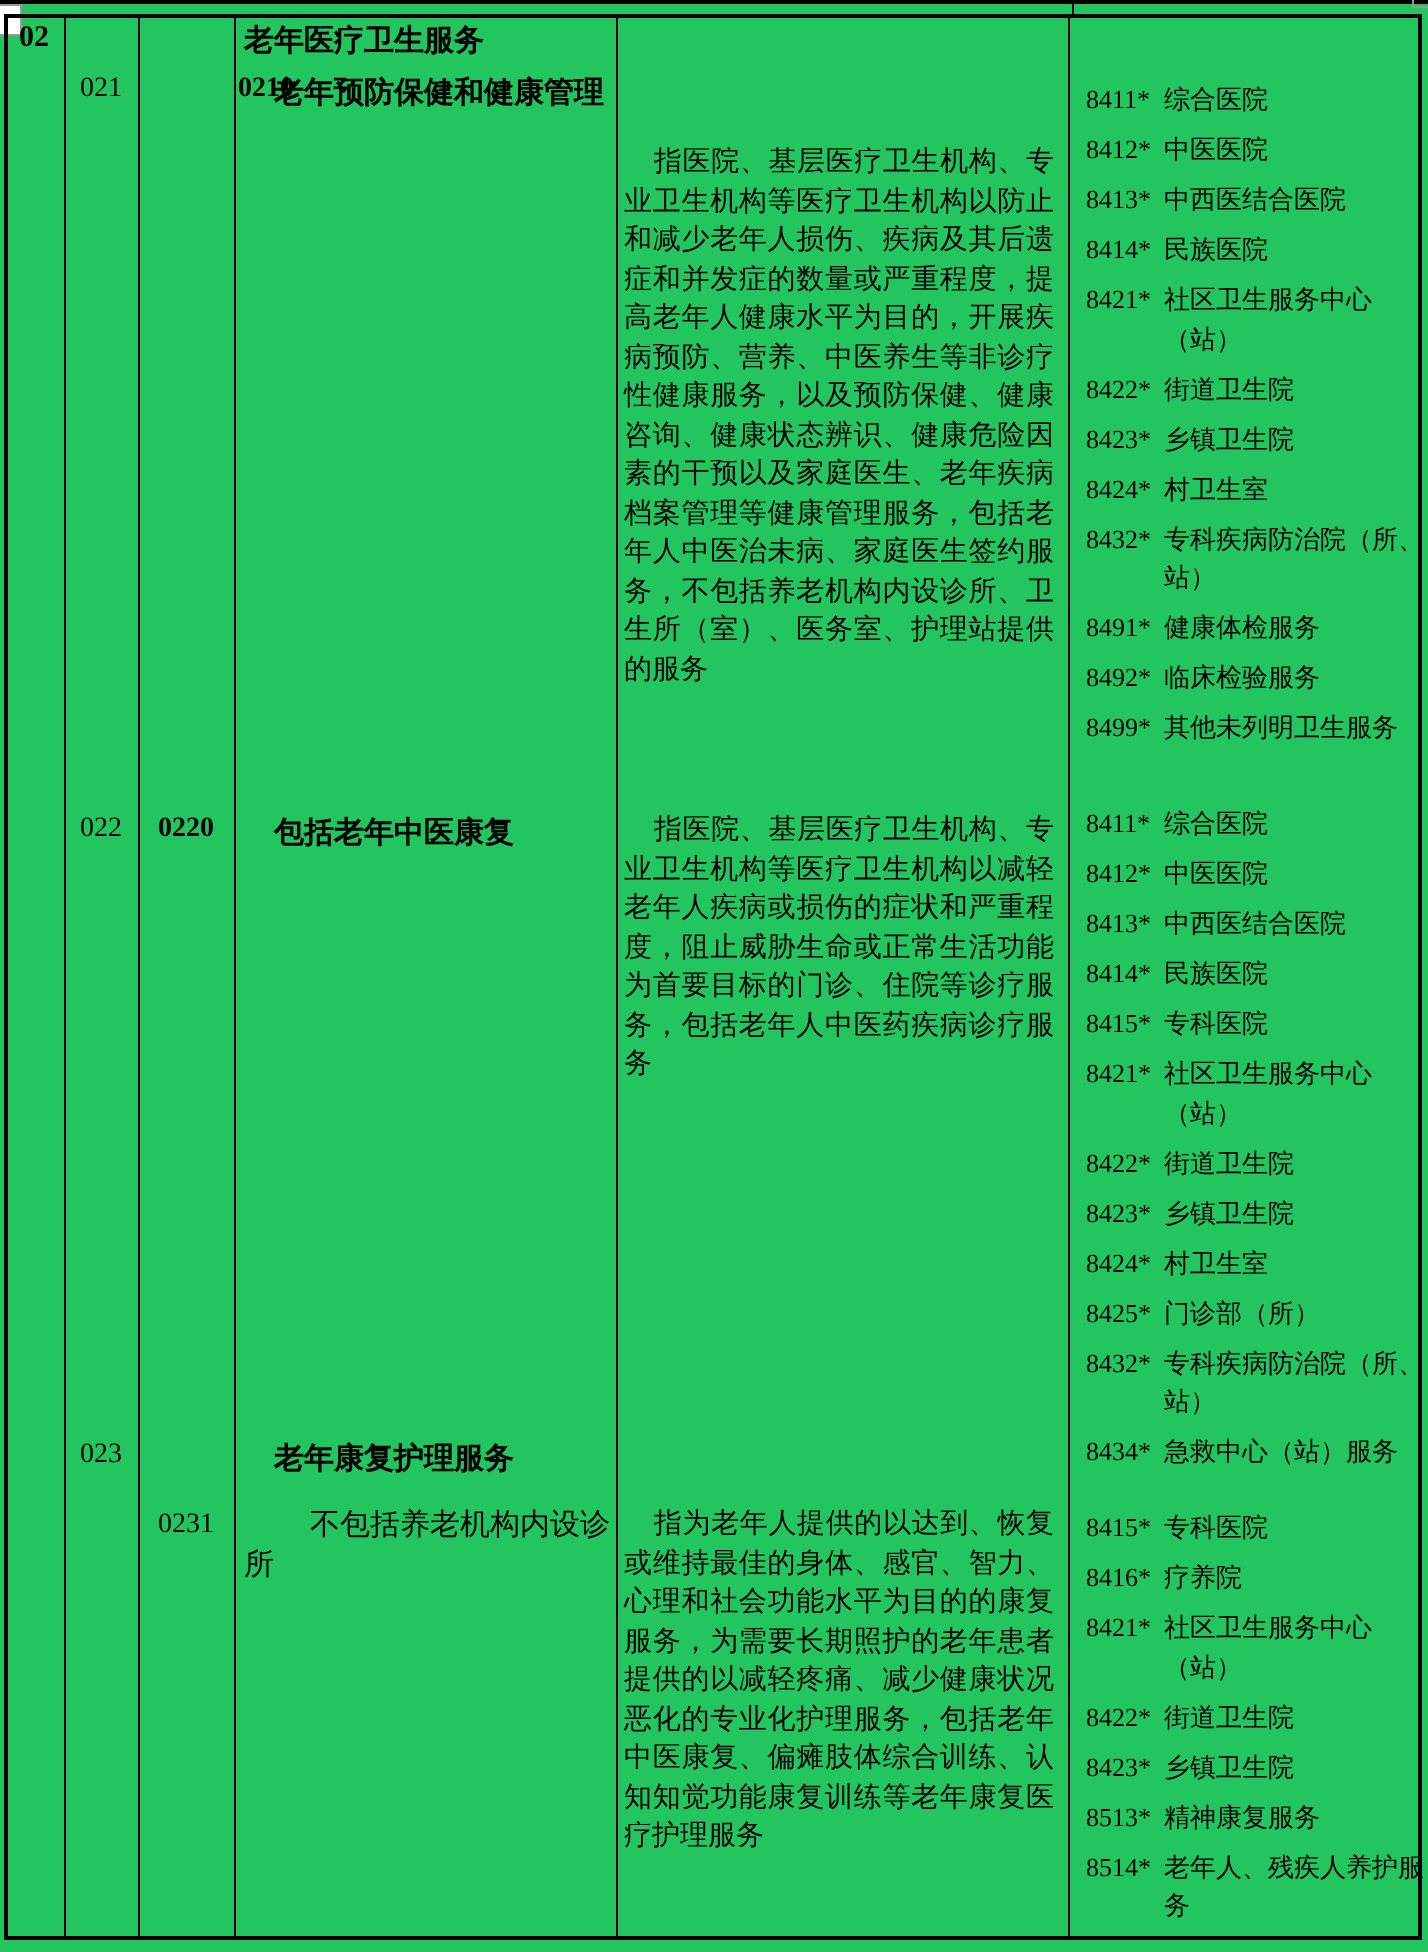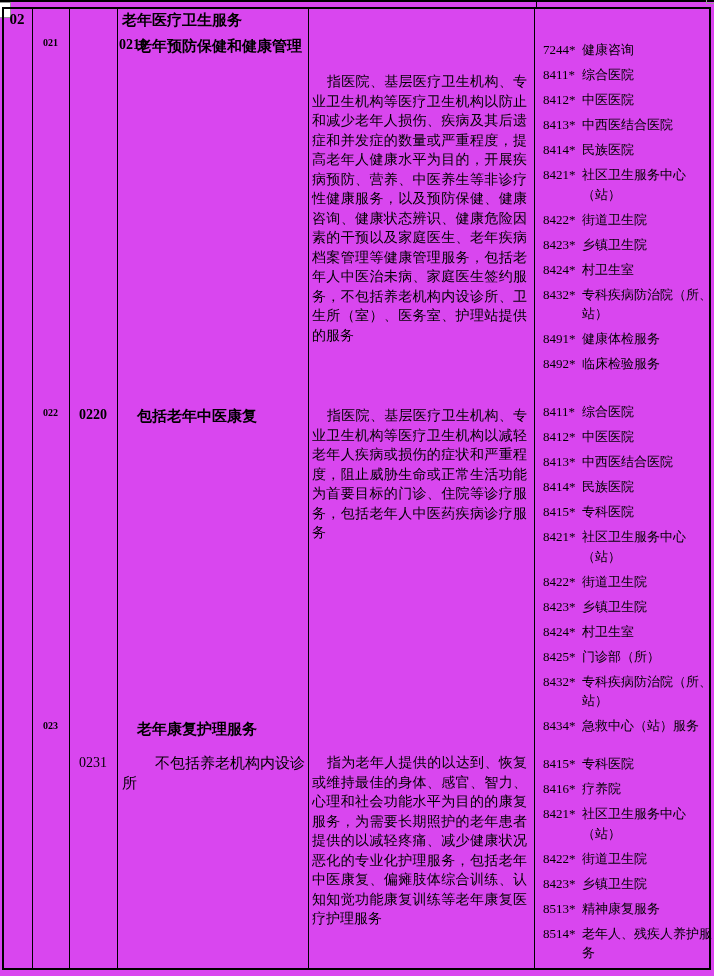--- a/index.html
+++ b/index.html
@@ -1,19 +1,19 @@
 <!DOCTYPE html>
 <html><head>
 <meta charset="utf-8">
 <style>
   html,body{margin:0;padding:0;background:#fff;}
   .page{
     position:relative;
     width:714px;height:976px;
-    background:#d946ef;
+    background:#22c55e;
     font-family:"Liberation Serif","DejaVu Serif",serif;
     color:#000;
     overflow:hidden;
   }
   .top-hairline{position:absolute;left:0;top:0;width:714px;height:2px;background:#000;}
   .vstub{position:absolute;left:536px;top:0;width:1px;height:8px;background:#000;}
   .handle-left{position:absolute;left:-1px;top:2px;width:10px;height:14px;border:1px solid #999;background:#fff;}
   .corner-right{position:absolute;left:706px;top:-1px;width:7px;height:4px;border-left:1px solid #999;border-bottom:1px solid #999;}
   .table-frame{
     position:absolute;left:2px;top:7px;width:709px;height:963px;
@@ -25,21 +25,21 @@
   .v3{left:113px;} 
   .v4{left:304px;} 
   .v5{left:530px;} 
 
   .cell{position:absolute;box-sizing:border-box;}
   .center{text-align:center;}
 
   .sec-code{left:2px;top:11px;width:30px;font-size:15px;font-weight:bold;}
   .sec-title{left:122px;top:11px;font-size:15px;font-weight:bold;white-space:nowrap;}
 
-  .gcode{width:37px;font-size:10px;font-weight:bold;}
+  .gcode{width:37px;font-size:14px;font-weight:normal;}
   .icode{width:48px;font-size:14px;font-weight:bold;}
   .icode.normal{font-weight:normal;}
   .btitle{font-size:15px;font-weight:bold;white-space:nowrap;}
   .btitle-wrap{
     left:122px;width:187px;font-size:15px;font-weight:normal;
     line-height:20px;text-indent:33px;white-space:normal;
   }
   .bdesc{
     left:312px;width:215px;
     font-size:14px;line-height:19.5px;
@@ -91,24 +91,20 @@
 
   <div class="cell sec-code center">02</div>
   <div class="cell sec-title">老年医疗卫生服务</div>
 
   <div class="cell gcode center" id="b1-gcode">021</div>
   <div class="cell icode center" id="b1-icode">0210</div>
   <div class="cell btitle" id="b1-title">老年预防保健和健康管理</div>
   <div class="cell bdesc" id="b1-desc">指医院、基层医疗卫生机构、专业卫生机构等医疗卫生机构以防止和减少老年人损伤、疾病及其后遗症和并发症的数量或严重程度，提高老年人健康水平为目的，开展疾病预防、营养、中医养生等非诊疗性健康服务，以及预防保健、健康咨询、健康状态辨识、健康危险因素的干预以及家庭医生、老年疾病档案管理等健康管理服务，包括老年人中医治未病、家庭医生签约服务，不包括养老机构内设诊所、卫生所（室）、医务室、护理站提供的服务</div>
   <div class="cell bcodes" id="b1-codes">
 
-      <div class="code-item">
-        <span class="code-num">7244*</span>
-        <span class="code-name">健康咨询</span>
-      </div>
 
       <div class="code-item">
         <span class="code-num">8411*</span>
         <span class="code-name">综合医院</span>
       </div>
 
       <div class="code-item">
         <span class="code-num">8412*</span>
         <span class="code-name">中医医院</span>
       </div>
@@ -153,20 +149,24 @@
       <div class="code-item">
         <span class="code-num">8491*</span>
         <span class="code-name">健康体检服务</span>
       </div>
 
       <div class="code-item">
         <span class="code-num">8492*</span>
         <span class="code-name">临床检验服务</span>
       </div>
 
+      <div class="code-item">
+        <span class="code-num">8499*</span>
+        <span class="code-name">其他未列明卫生服务</span>
+      </div>
     </div>
 
   <div class="cell gcode center" id="b2-gcode">022</div>
   <div class="cell icode center" id="b2-icode">0220</div>
   <div class="cell btitle" id="b2-title">包括老年中医康复</div>
   <div class="cell bdesc" id="b2-desc">指医院、基层医疗卫生机构、专业卫生机构等医疗卫生机构以减轻老年人疾病或损伤的症状和严重程度，阻止威胁生命或正常生活功能为首要目标的门诊、住院等诊疗服务，包括老年人中医药疾病诊疗服务</div>
   <div class="cell bcodes" id="b2-codes">
 
       <div class="code-item">
         <span class="code-num">8411*</span>

